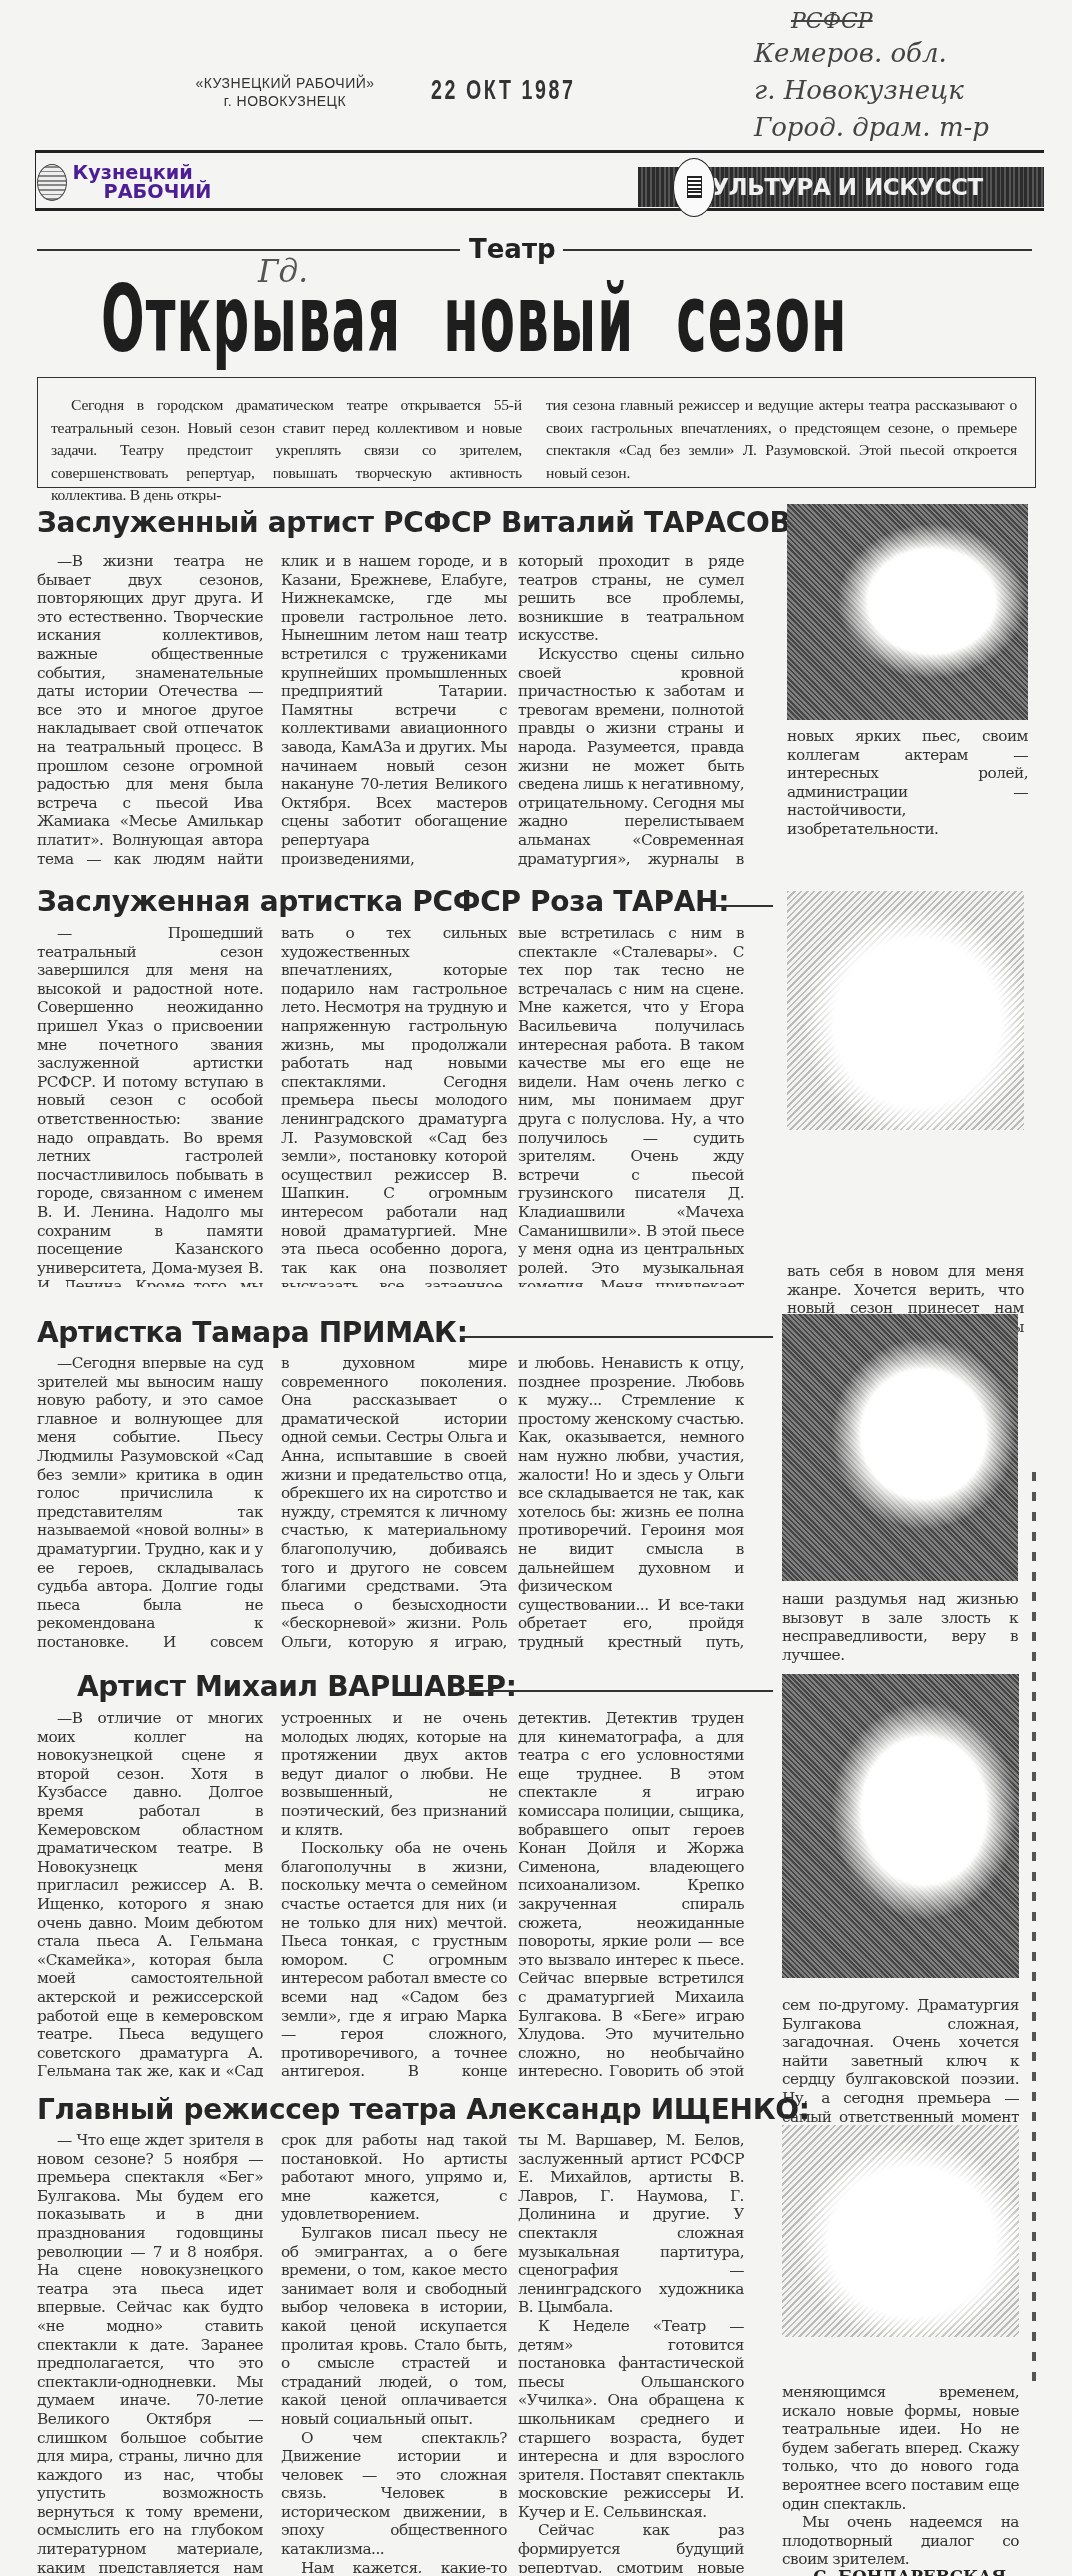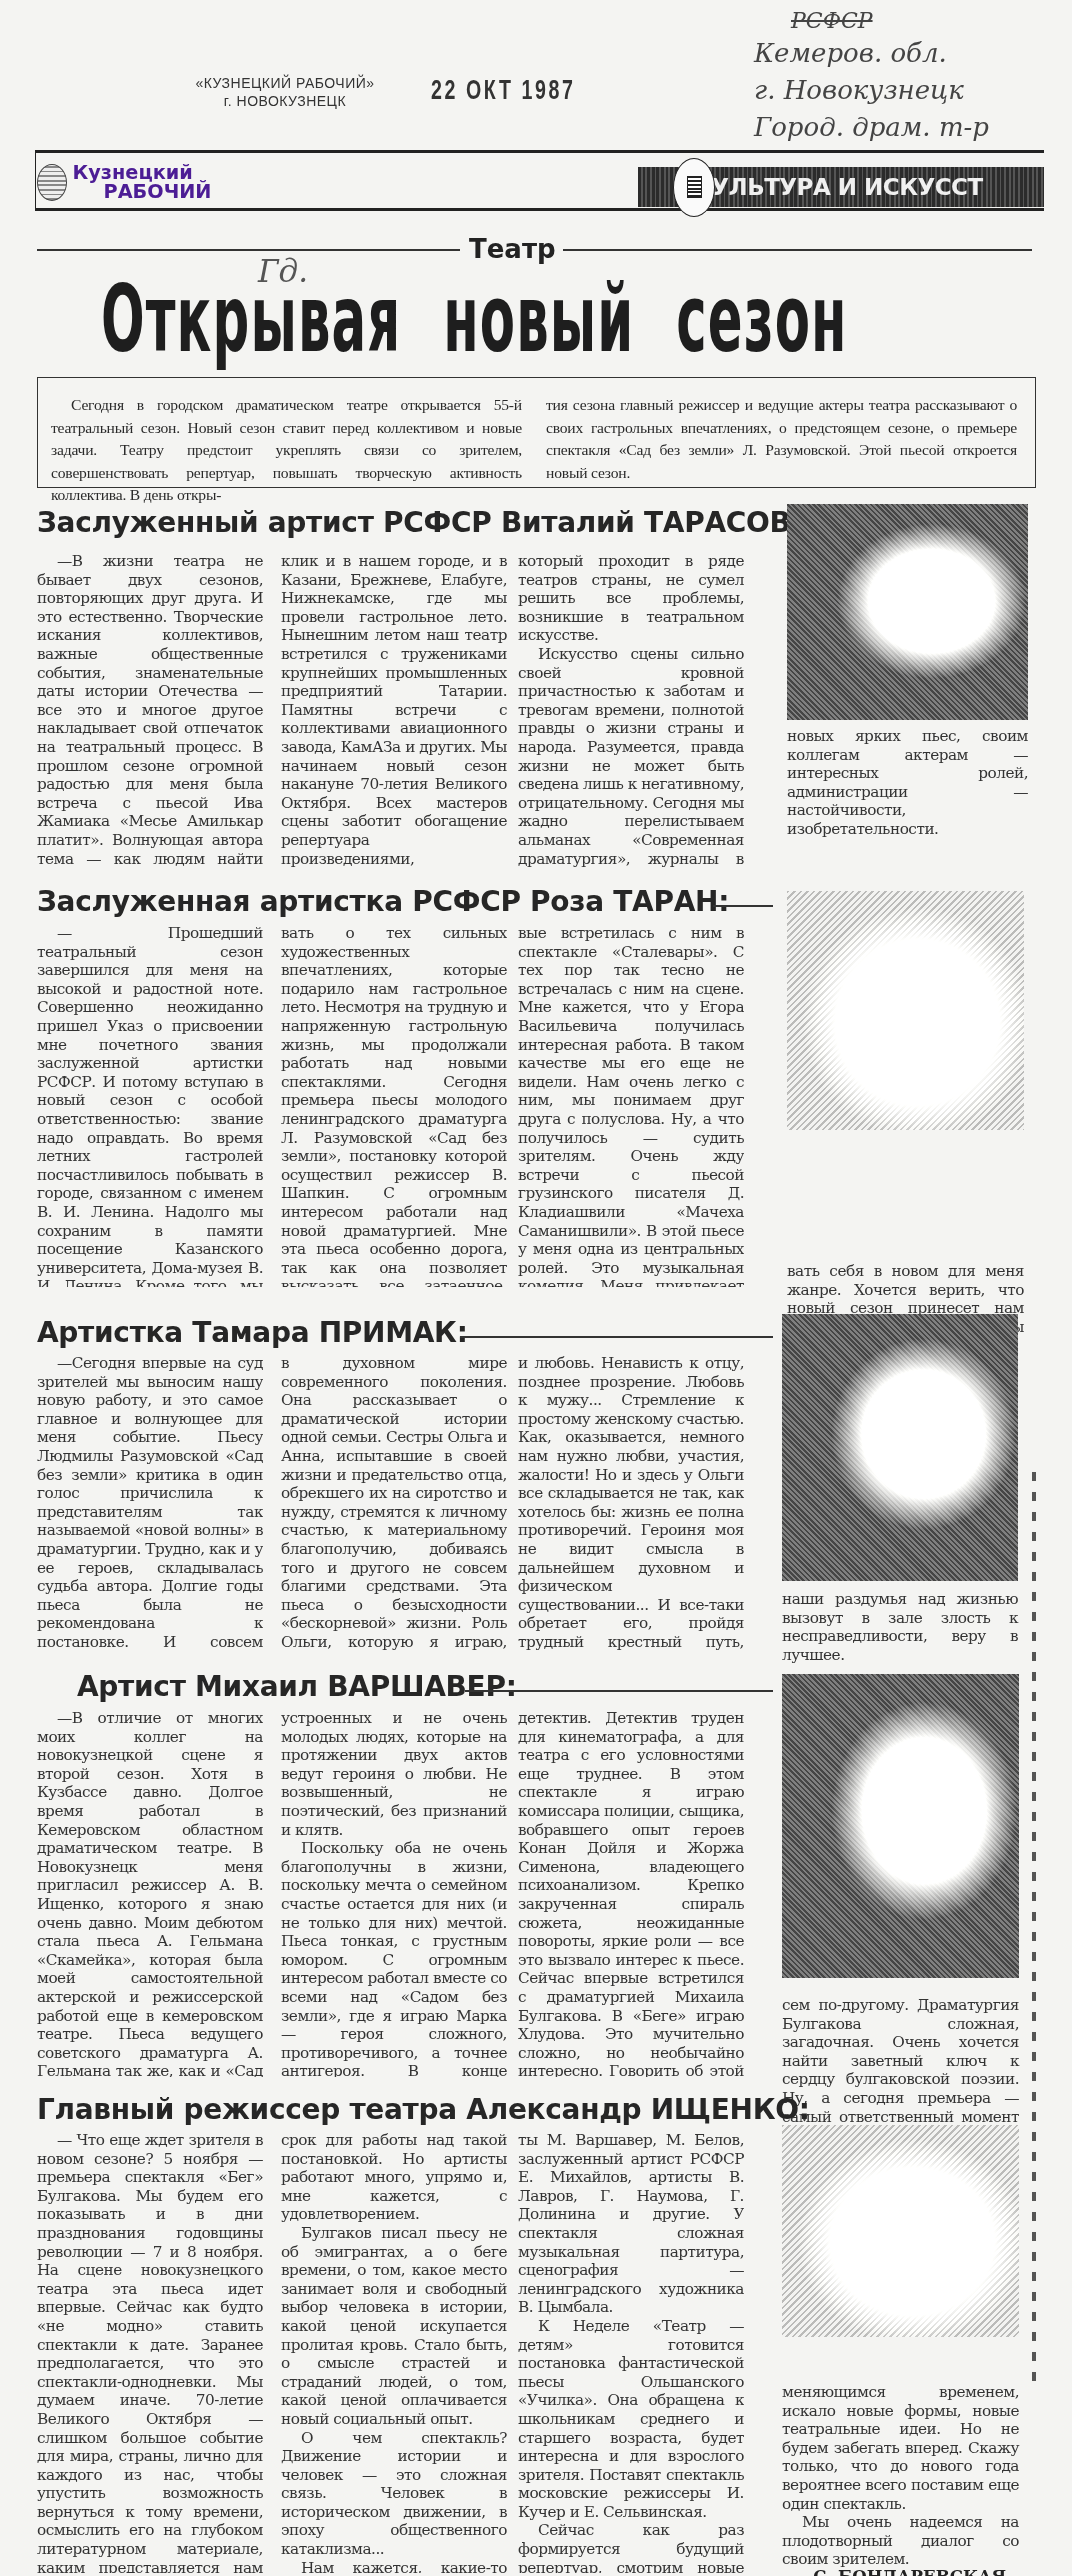--- a/index.html
+++ b/index.html
@@ -138,21 +138,21 @@
     <div class="abs photo" style="left: 782px; top: 1314px; width: 236px; height: 267px;"></div>
     <div class="abs col" style="left: 782px; top: 1590px; width: 236px;">
       <p class="cont">наши раздумья над жизнью вызовут в зале злость к несправедливости, веру в лучшее.</p>
     </div>
     <div class="abs sec-head" style="left: 37px; top: 1670px; margin-left: 40px;">Артист Михаил ВАРШАВЕР:</div>
     <div class="abs sec-rule" style="left: 465px; top: 1690px; width: 308px;"></div>
     <div class="abs col" style="left: 37px; top: 1709px; width: 226px; height: 368px; overflow: hidden;">
       <p class="">—В отличие от многих моих коллег на новокузнецкой сцене я второй сезон. Хотя в Кузбассе давно. Долгое время работал в Кемеровском областном драматическом театре. В Новокузнецк меня пригласил режиссер А. В. Ищенко, которого я знаю очень давно. Моим дебютом стала пьеса А. Гельмана «Скамейка», которая была моей самостоятельной актерской и режиссерской работой еще в кемеровском театре. Пьеса ведущего советского драматурга А. Гельмана так же, как и «Сад без земли», долго не разрешалась, не ставилась. Боролись мы за нее два года. Роль Федора очень дорога мне. В ней рассказывается о двух не-</p>
     </div>
     <div class="abs col" style="left: 281px; top: 1709px; width: 226px; height: 368px; overflow: hidden;">
-      <p class="cont">устроенных и не очень молодых людях, которые на протяжении двух актов ведут героиня о любви. Не возвышенный, не поэтический, без признаний и клятв.</p>
+      <p class="cont">устроенных и не очень молодых людях, которые на протяжении двух актов ведут диалог о любви. Не возвышенный, не поэтический, без признаний и клятв.</p>
       <p>Поскольку оба не очень благополучны в жизни, поскольку мечта о семейном счастье остается для них (и не только для них) мечтой. Пьеса тонкая, с грустным юмором. С огромным интересом работал вместе со всеми над «Садом без земли», где я играю Марка — героя сложного, противоречивого, а точнее антигероя. В конце прошлого сезона состоялась премьера пьесы современного французского драматурга Р. Тома «Ловушка». По жанру это</p>
     </div>
     <div class="abs col" style="left: 518px; top: 1709px; width: 226px; height: 368px; overflow: hidden;">
       <p class="cont">детектив. Детектив труден для кинематографа, а для театра с его условностями еще труднее. В этом спектакле я играю комиссара полиции, сыщика, вобравшего опыт героев Конан Дойля и Жоржа Сименона, владеющего психоанализом. Крепко закрученная спираль сюжета, неожиданные повороты, яркие роли — все это вызвало интерес к пьесе. Сейчас впервые встретился с драматургией Михаила Булгакова. В «Беге» играю Хлудова. Это мучительно сложно, но необычайно интересно. Говорить об этой роли пока рано, а о том, что задумано, не хочется, так как часто задумываешь одно, а понимают и принимают сов-</p>
     </div>
     <div class="abs photo" style="left: 782px; top: 1674px; width: 237px; height: 304px;"></div>
     <div class="abs col" style="left: 782px; top: 1996px; width: 237px;">
       <p class="cont">сем по-другому. Драматургия Булгакова сложная, загадочная. Очень хочется найти заветный ключ к сердцу булгаковской поэзии. Ну, а сегодня премьера — самый ответственный момент в жизни театра.</p>
     </div>
     <div class="abs sec-head" style="left: 37px; top: 2093px;">Главный режиссер театра Александр ИЩЕНКО:</div>

